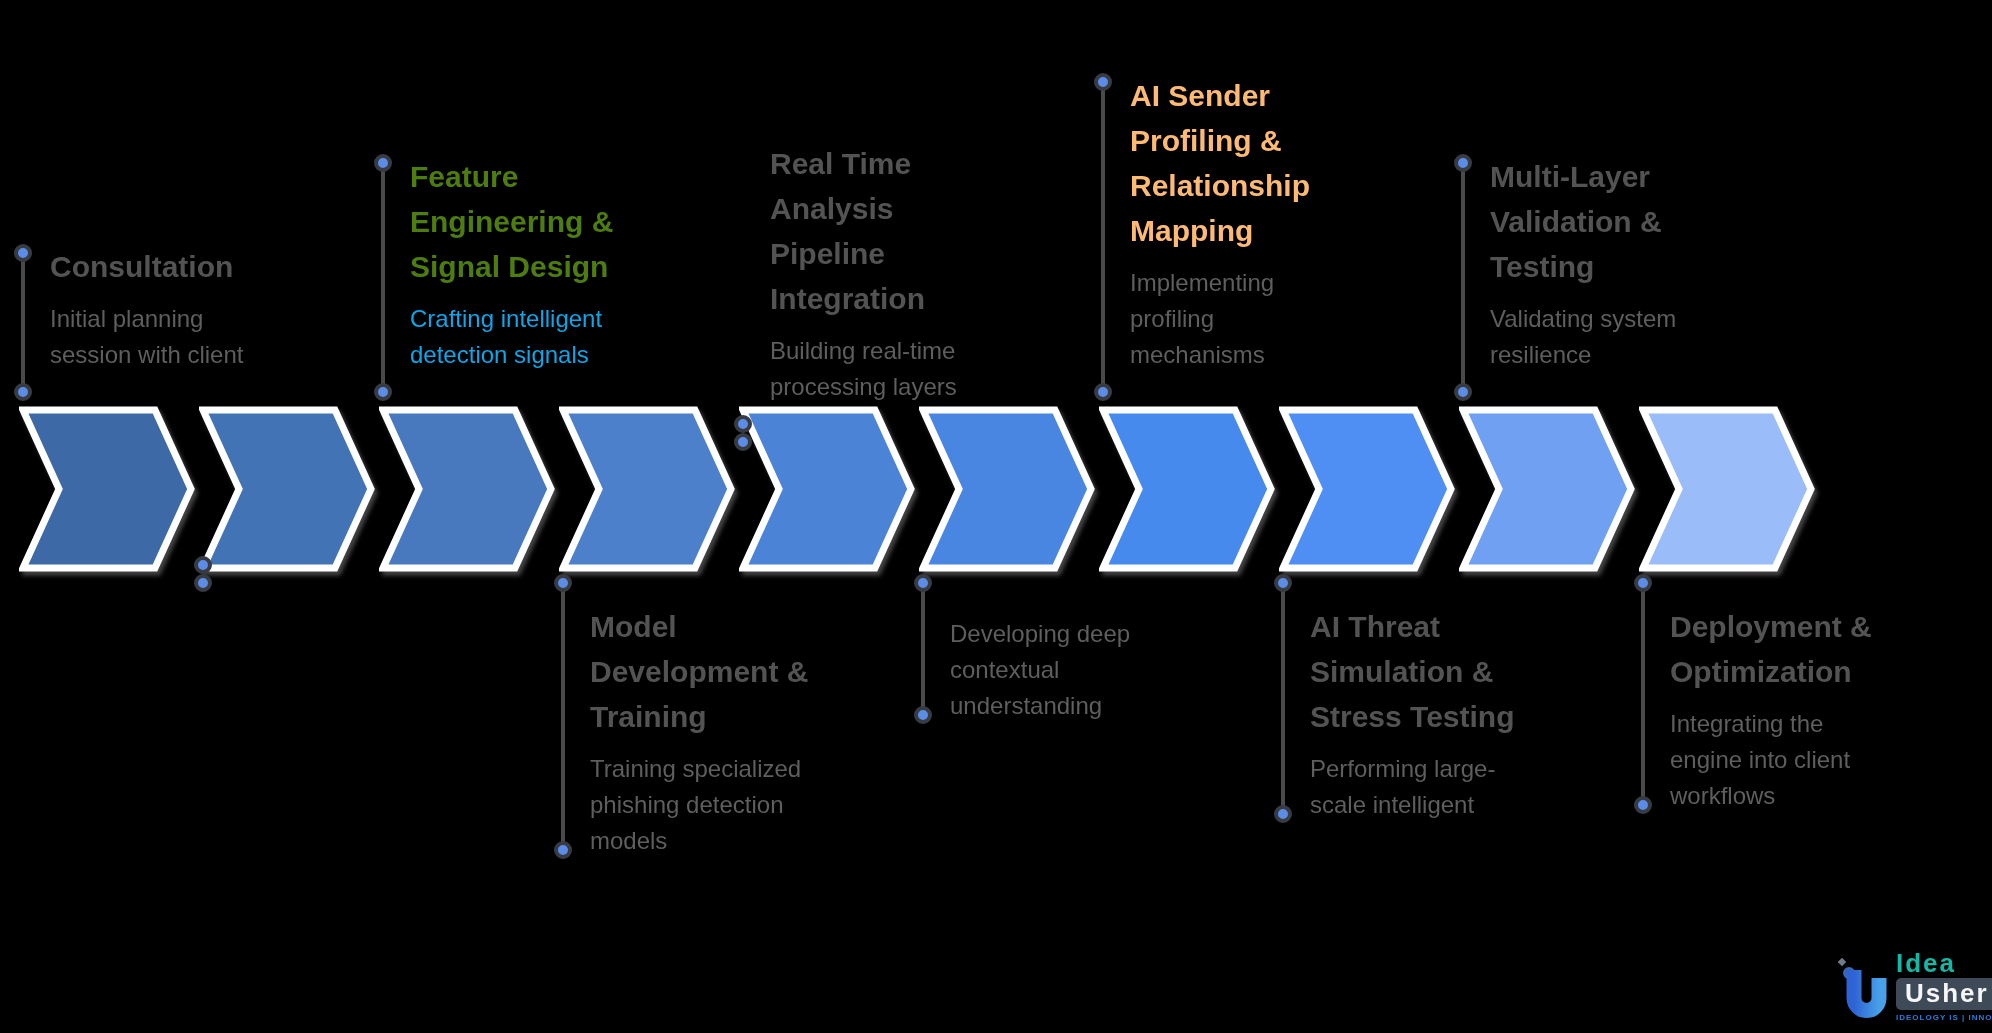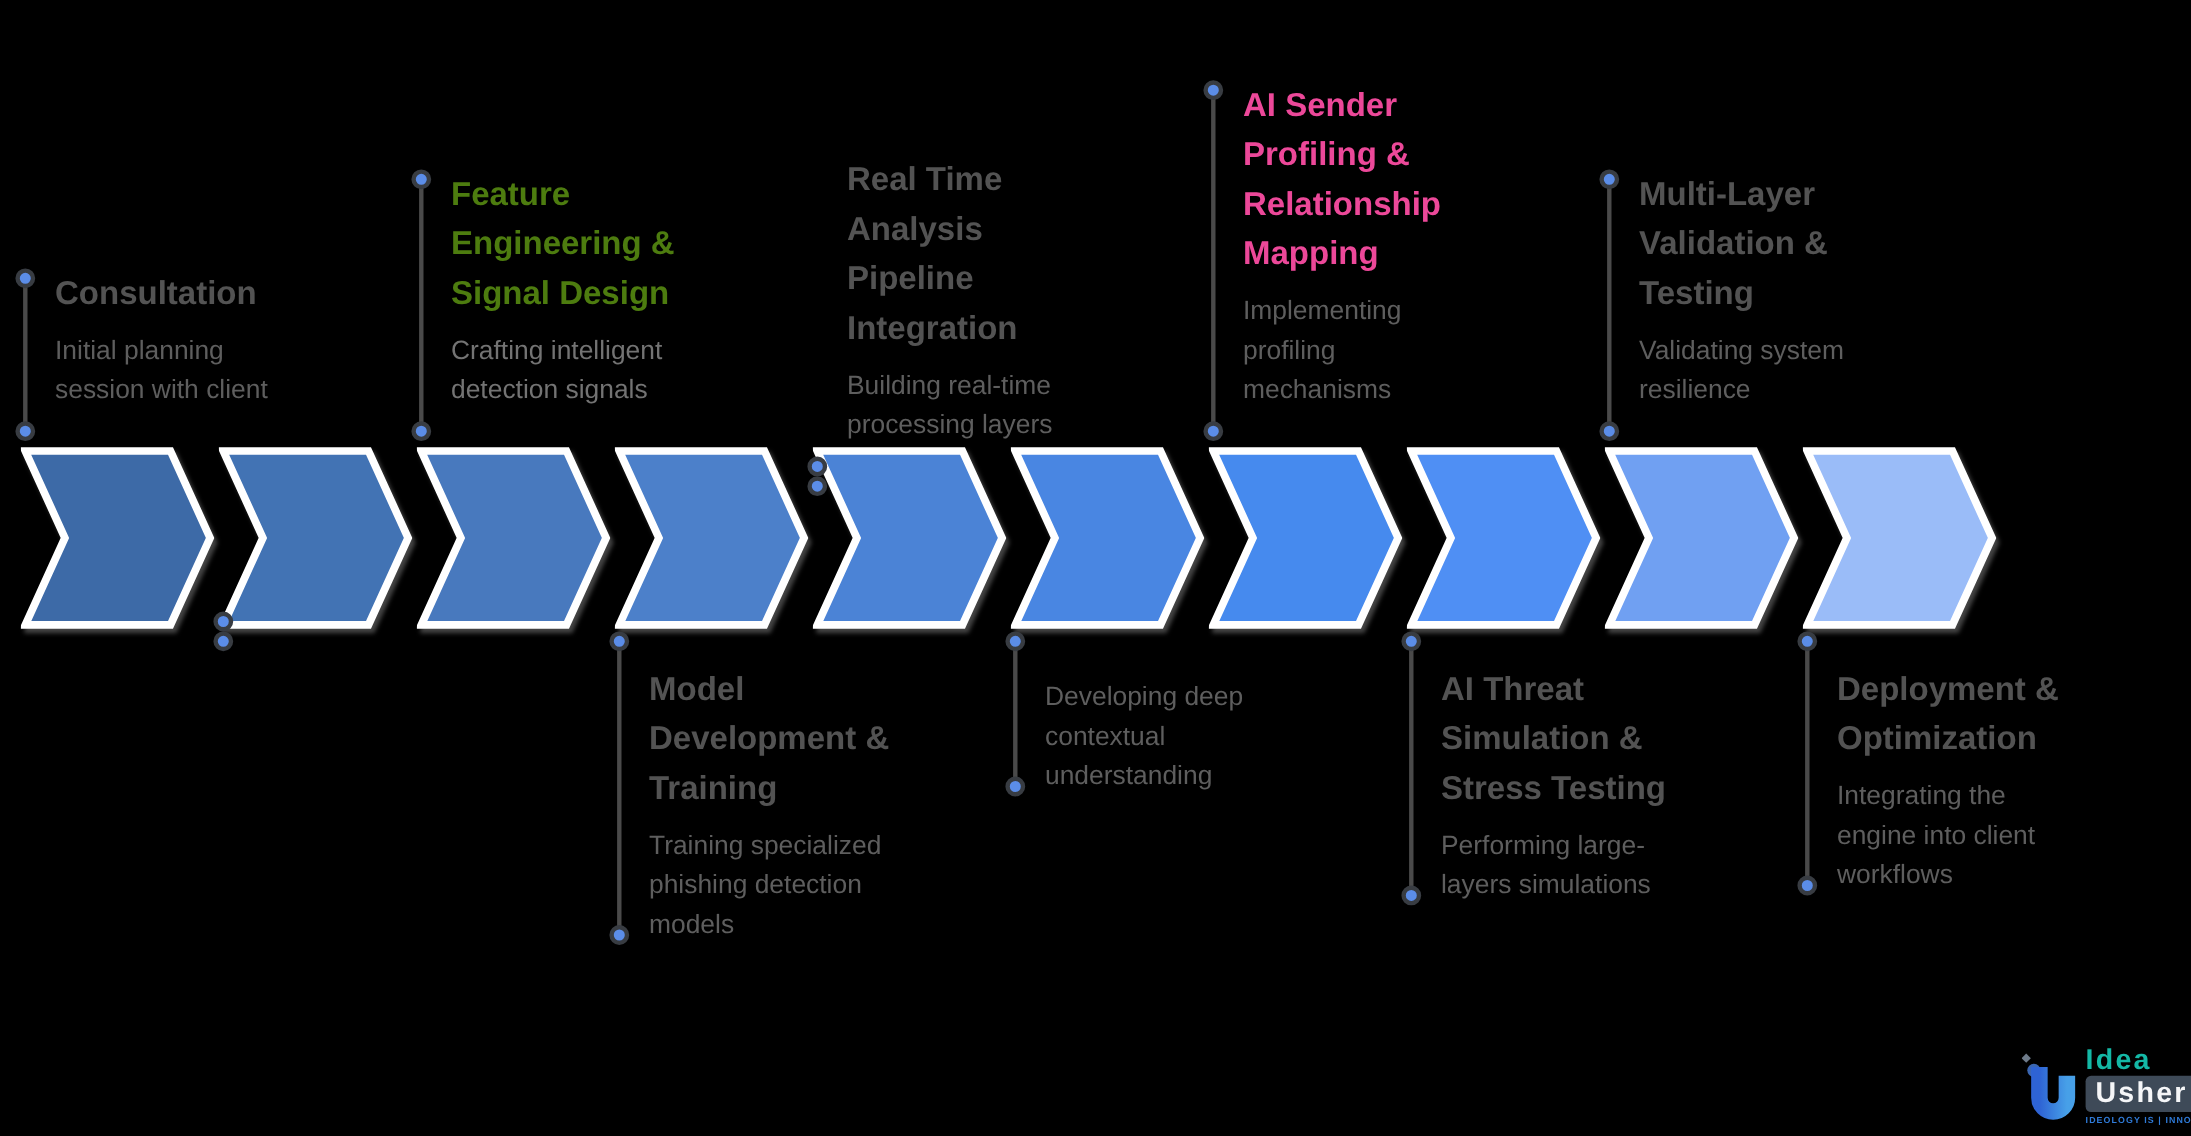--- a/index.html
+++ b/index.html
@@ -91,21 +91,21 @@
       <div class="step top" style="left: 374px; bottom: 632px;">
         <div class="rail">
           <div class="line" style="background: rgb(74, 74, 74);"></div>
           <div class="dot top" style="background: rgb(91, 141, 232); border-color: rgb(56, 60, 66);"></div>
           <div class="dot bot" style="background: rgb(91, 141, 232); border-color: rgb(56, 60, 66);"></div>
         </div>
         <div class="text">
           <div class="title" style="color: #4d7c0f;">Feature
 Engineering &amp;
 Signal Design</div>
-          <div class="desc" style="color: #737373;">Crafting intelligent
+          <div class="desc" style="color: #0ea5e9;">Crafting intelligent
 detection signals</div>
         </div>
       </div>
       <div class="step bottom" style="left: 554px; top: 574px;">
         <div class="rail">
           <div class="line" style="background: rgb(74, 74, 74);"></div>
           <div class="dot top" style="background: rgb(91, 141, 232); border-color: rgb(56, 60, 66);"></div>
           <div class="dot bot" style="background: rgb(91, 141, 232); border-color: rgb(56, 60, 66);"></div>
         </div>
         <div class="text">
@@ -144,41 +144,41 @@
 understanding</div>
         </div>
       </div>
       <div class="step top" style="left: 1094px; bottom: 632px;">
         <div class="rail">
           <div class="line" style="background: rgb(74, 74, 74);"></div>
           <div class="dot top" style="background: rgb(91, 141, 232); border-color: rgb(56, 60, 66);"></div>
           <div class="dot bot" style="background: rgb(91, 141, 232); border-color: rgb(56, 60, 66);"></div>
         </div>
         <div class="text">
-          <div class="title" style="color: #ec4899;">AI Sender
+          <div class="title" style="color: #fdba74;">AI Sender
 Profiling &amp;
 Relationship
 Mapping</div>
           <div class="desc" style="color: rgb(94, 94, 94);">Implementing
 profiling
 mechanisms</div>
         </div>
       </div>
       <div class="step bottom" style="left: 1274px; top: 574px;">
         <div class="rail">
           <div class="line" style="background: rgb(74, 74, 74);"></div>
           <div class="dot top" style="background: rgb(91, 141, 232); border-color: rgb(56, 60, 66);"></div>
           <div class="dot bot" style="background: rgb(91, 141, 232); border-color: rgb(56, 60, 66);"></div>
         </div>
         <div class="text">
           <div class="title" style="color: rgb(83, 83, 83);">AI Threat
 Simulation &amp;
 Stress Testing</div>
           <div class="desc" style="color: rgb(94, 94, 94);">Performing large-
-layers simulations</div>
+scale intelligent</div>
         </div>
       </div>
       <div class="step top" style="left: 1454px; bottom: 632px;">
         <div class="rail">
           <div class="line" style="background: rgb(74, 74, 74);"></div>
           <div class="dot top" style="background: rgb(91, 141, 232); border-color: rgb(56, 60, 66);"></div>
           <div class="dot bot" style="background: rgb(91, 141, 232); border-color: rgb(56, 60, 66);"></div>
         </div>
         <div class="text">
           <div class="title" style="color: rgb(83, 83, 83);">Multi-Layer

